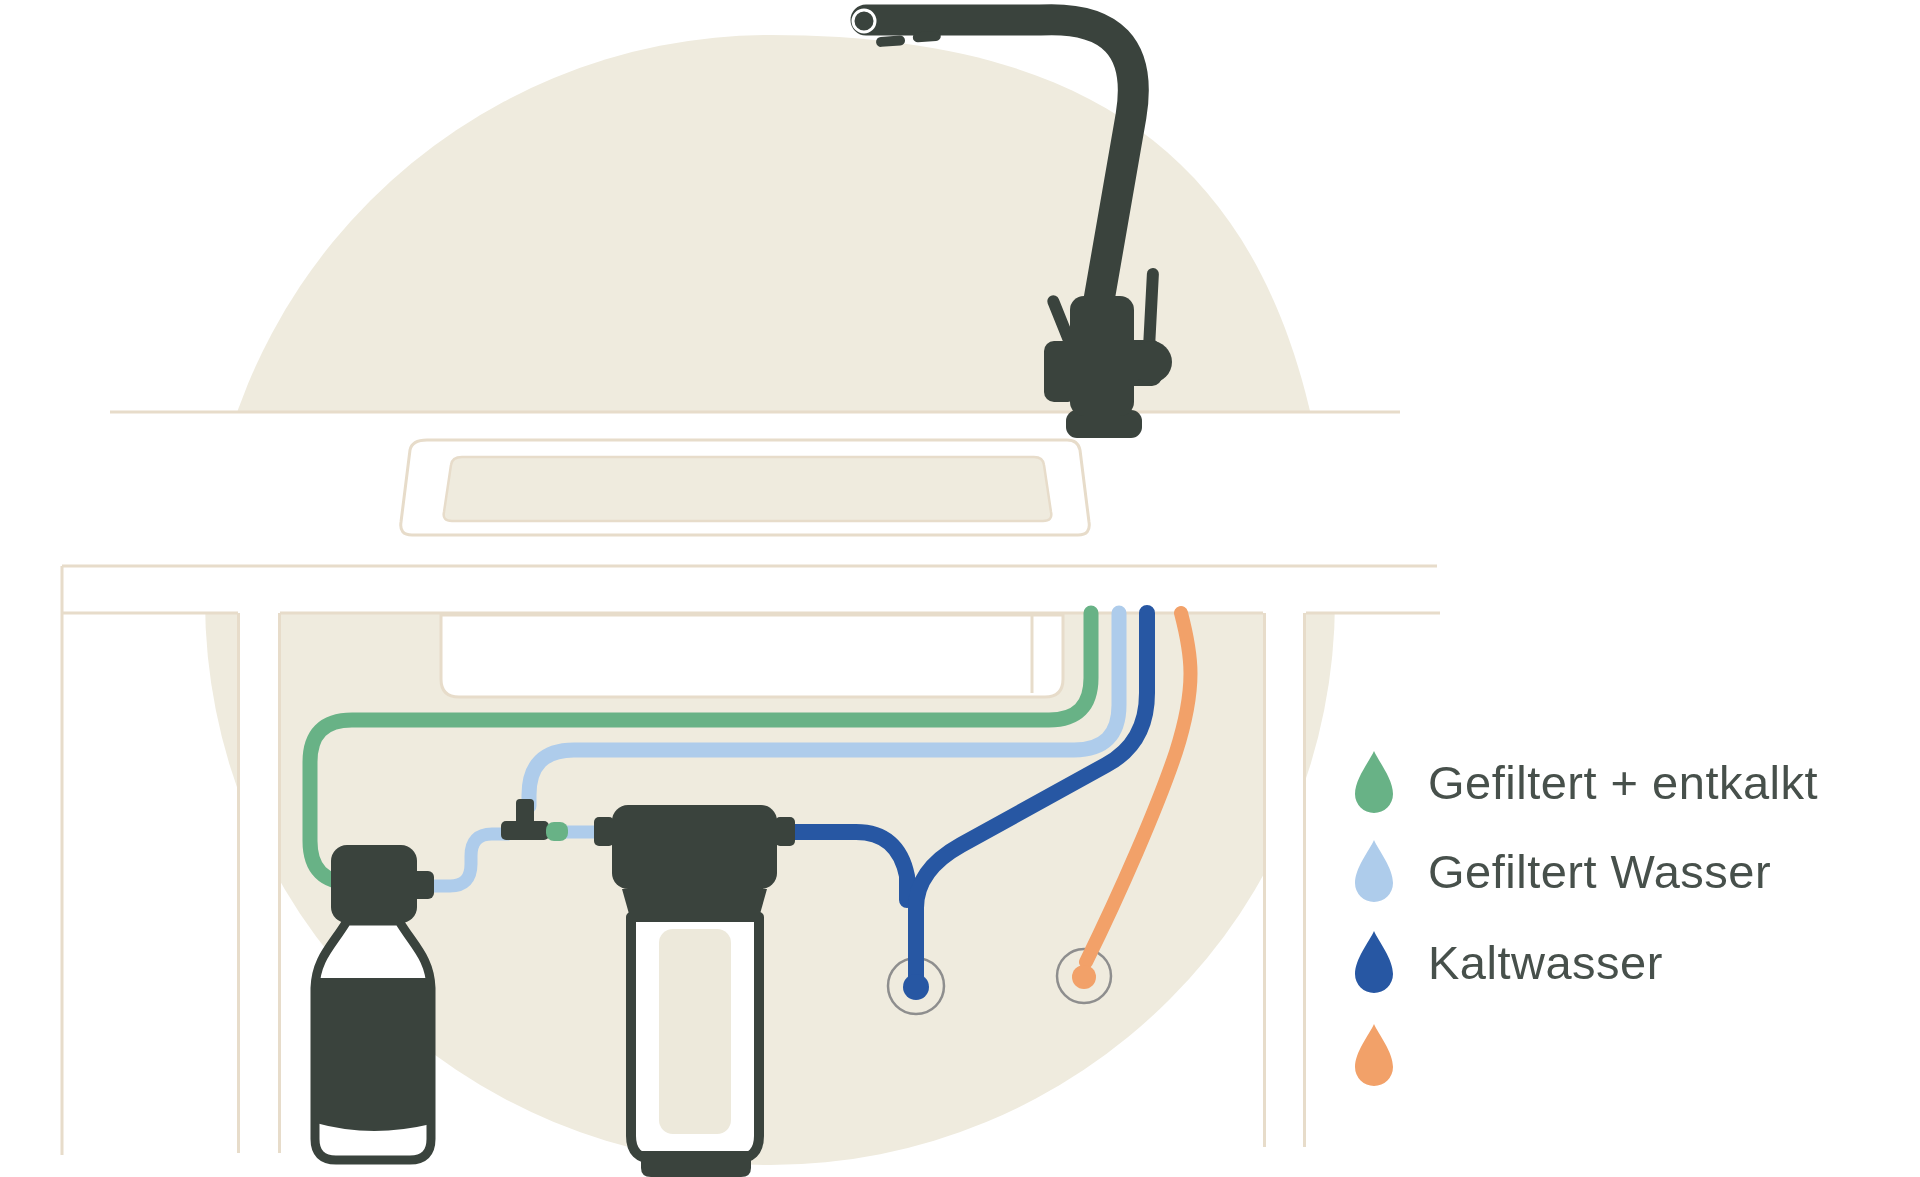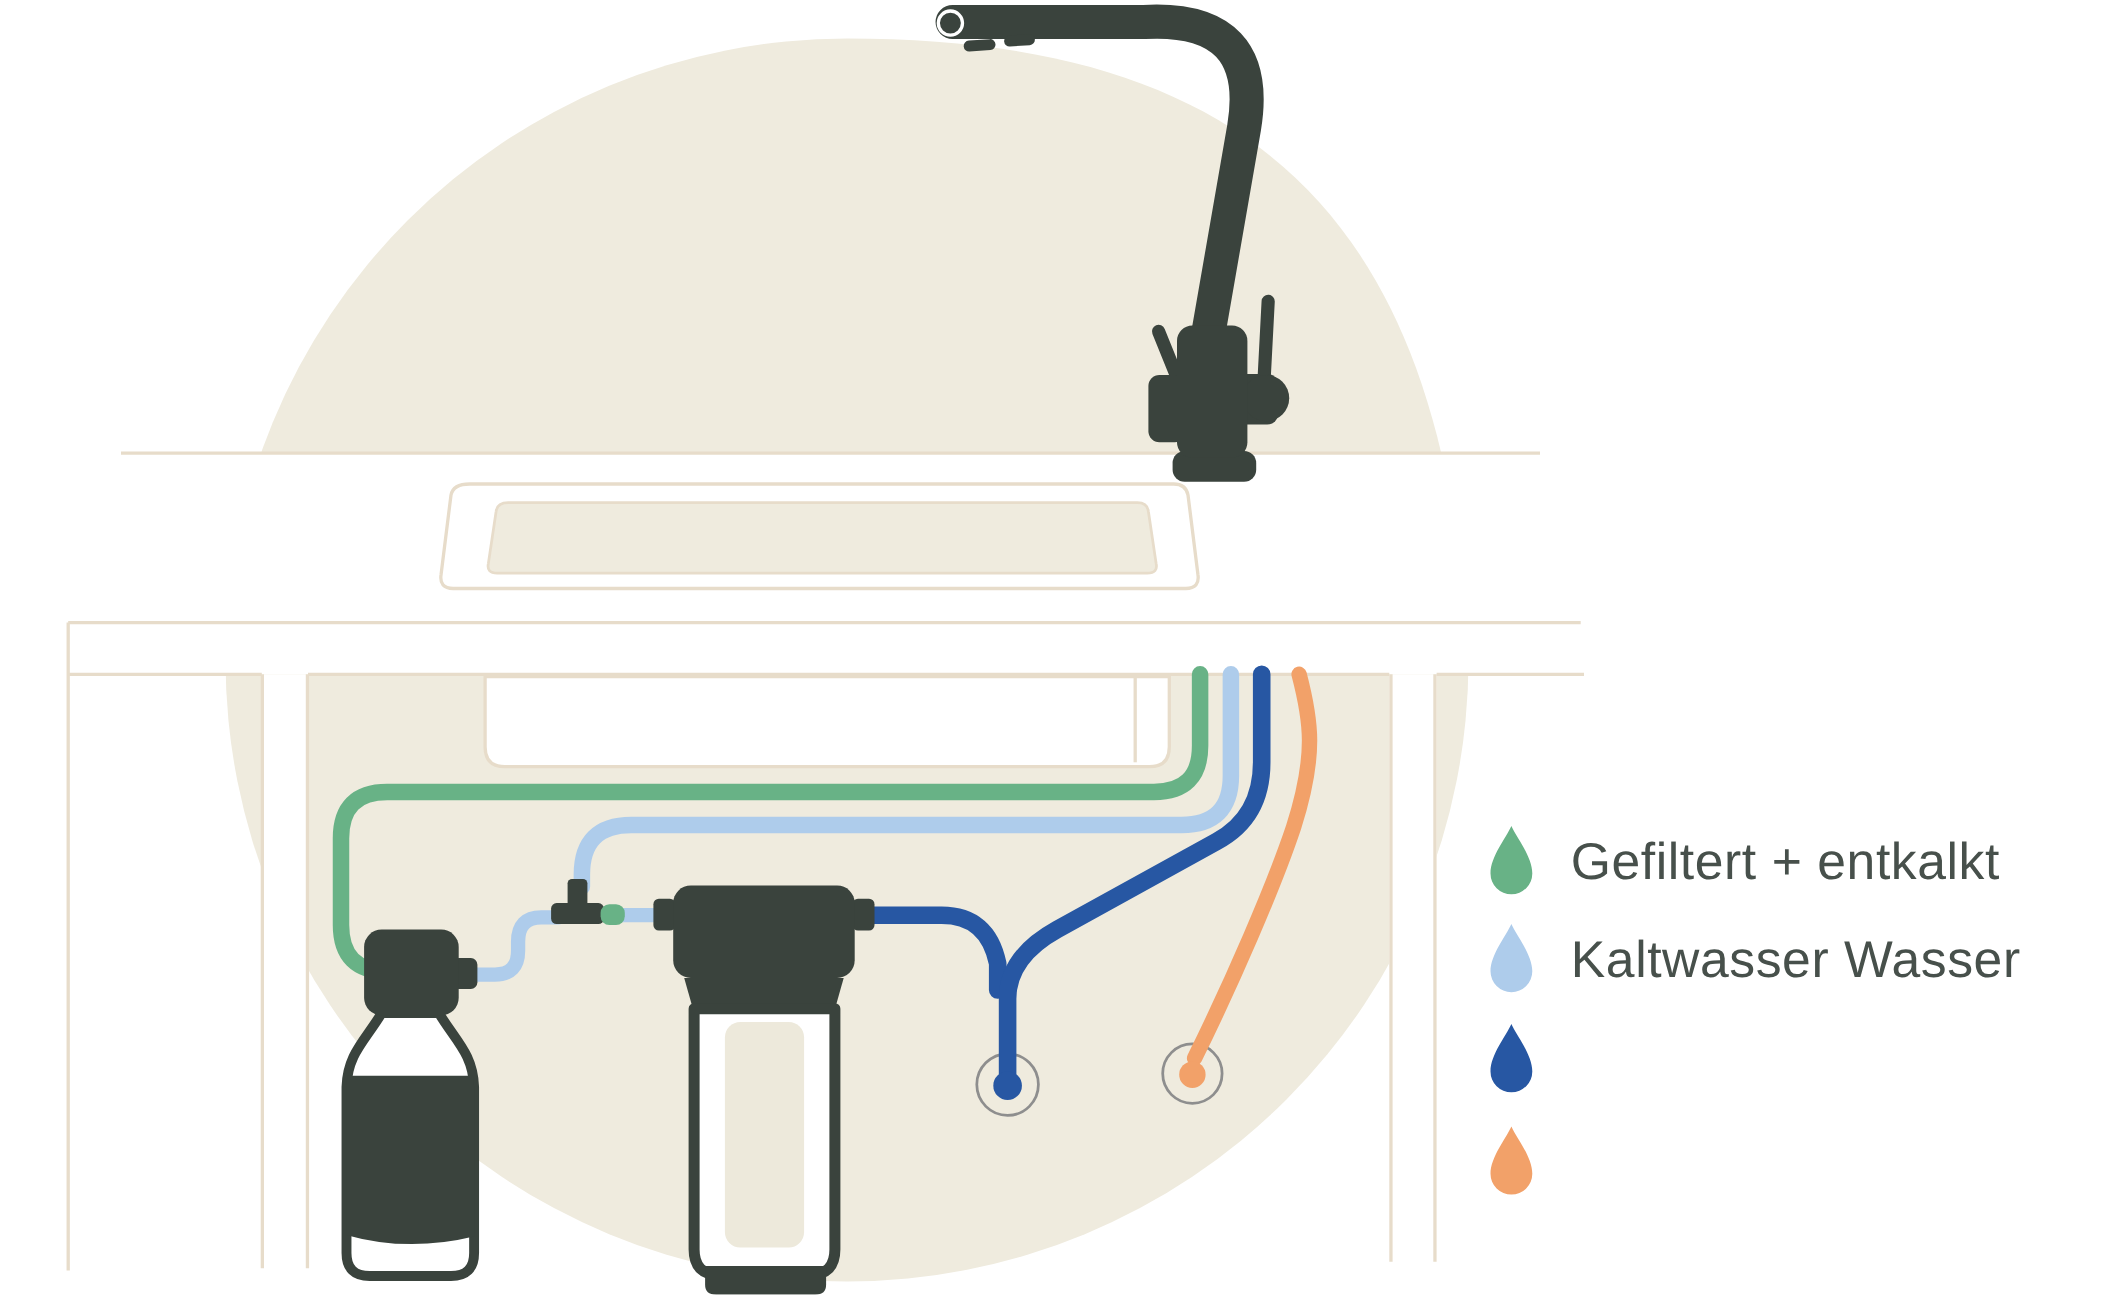--- a/index.html
+++ b/index.html
@@ -119,27 +119,28 @@
       <svg class="drop" viewBox="0 0 48 66">
         <path d="M24 2 C19 13 5 30 5 45 A19 19 0 0 0 43 45 C43 30 29 13 24 2 Z" fill="#68B286"></path>
       </svg>
       <span class="lbl">Gefiltert + entkalkt</span>
     </div>
 
     <div class="legend-row r2">
       <svg class="drop" viewBox="0 0 48 66">
         <path d="M24 2 C19 13 5 30 5 45 A19 19 0 0 0 43 45 C43 30 29 13 24 2 Z" fill="#AECCEB"></path>
       </svg>
-      <span class="lbl">Kaltwasser Wasser</span>
+      <span class="lbl">Gefiltert Wasser</span>
     </div>
 
     <div class="legend-row r3">
       <svg class="drop" viewBox="0 0 48 66">
         <path d="M24 2 C19 13 5 30 5 45 A19 19 0 0 0 43 45 C43 30 29 13 24 2 Z" fill="#2757A3"></path>
       </svg>
+      <span class="lbl">Kaltwasser</span>
     </div>
 
     <div class="legend-row r4">
       <svg class="drop" viewBox="0 0 48 66">
         <path d="M24 2 C19 13 5 30 5 45 A19 19 0 0 0 43 45 C43 30 29 13 24 2 Z" fill="#F2A169"></path>
       </svg>
     </div>
 
   </div>
 </div>

